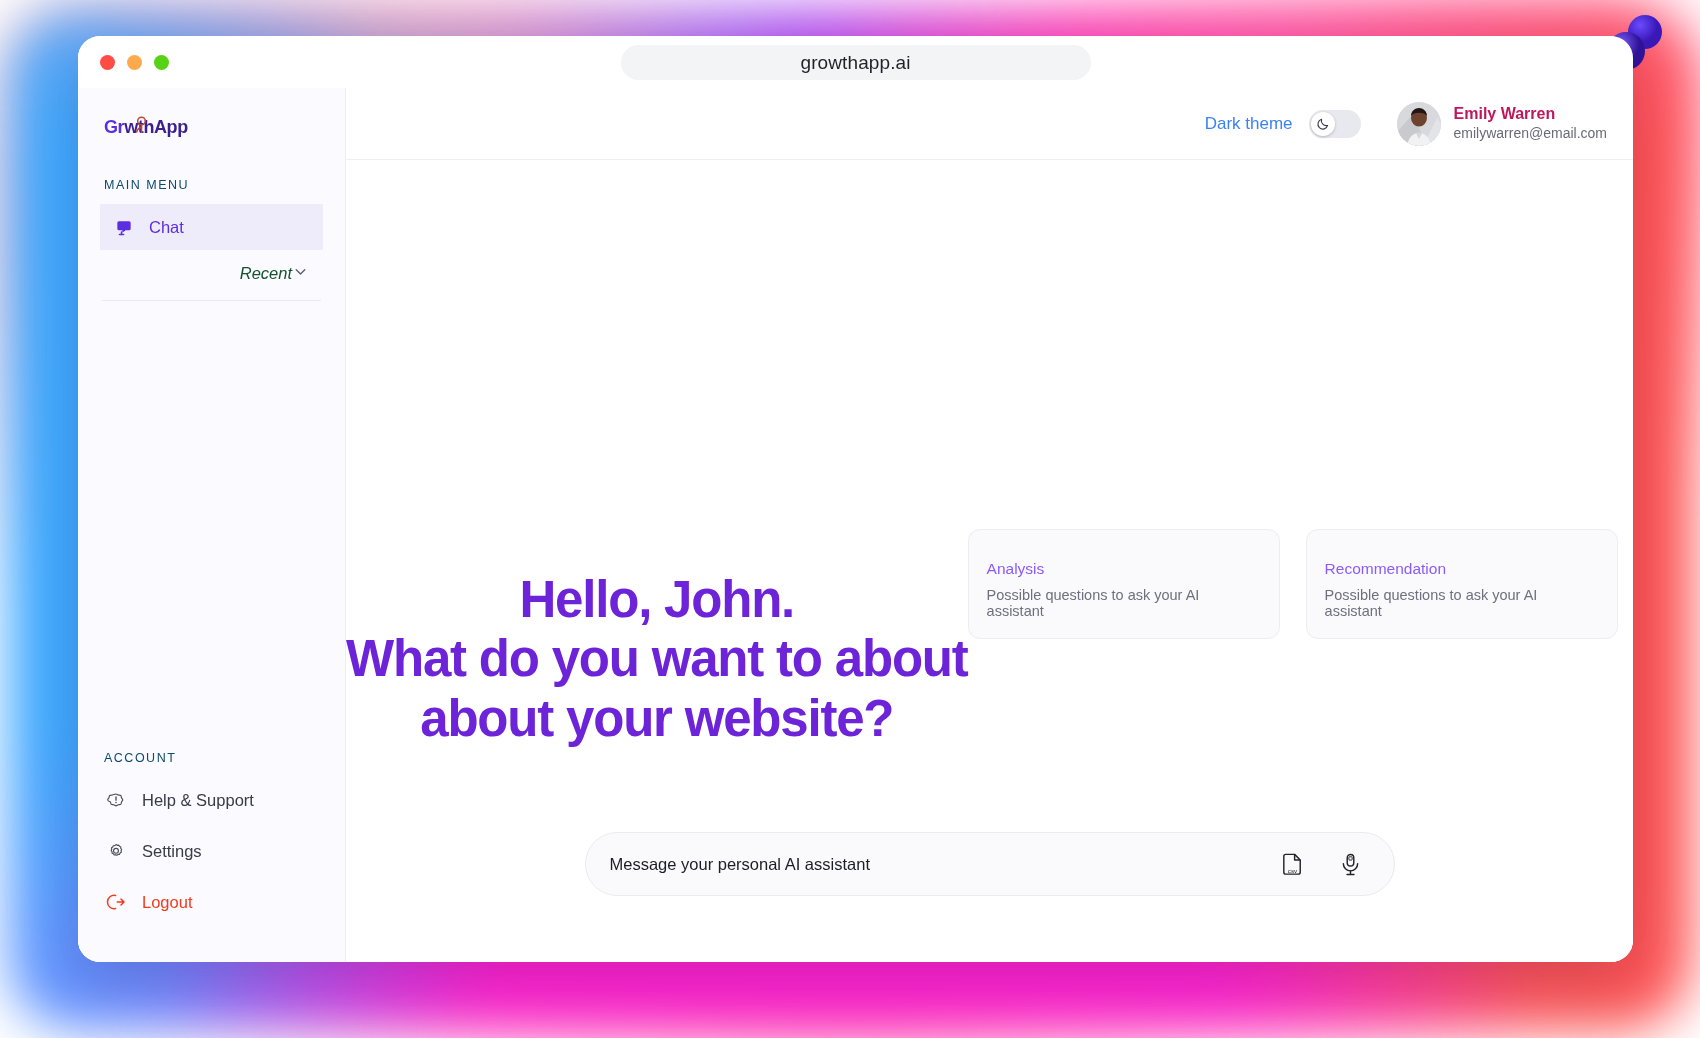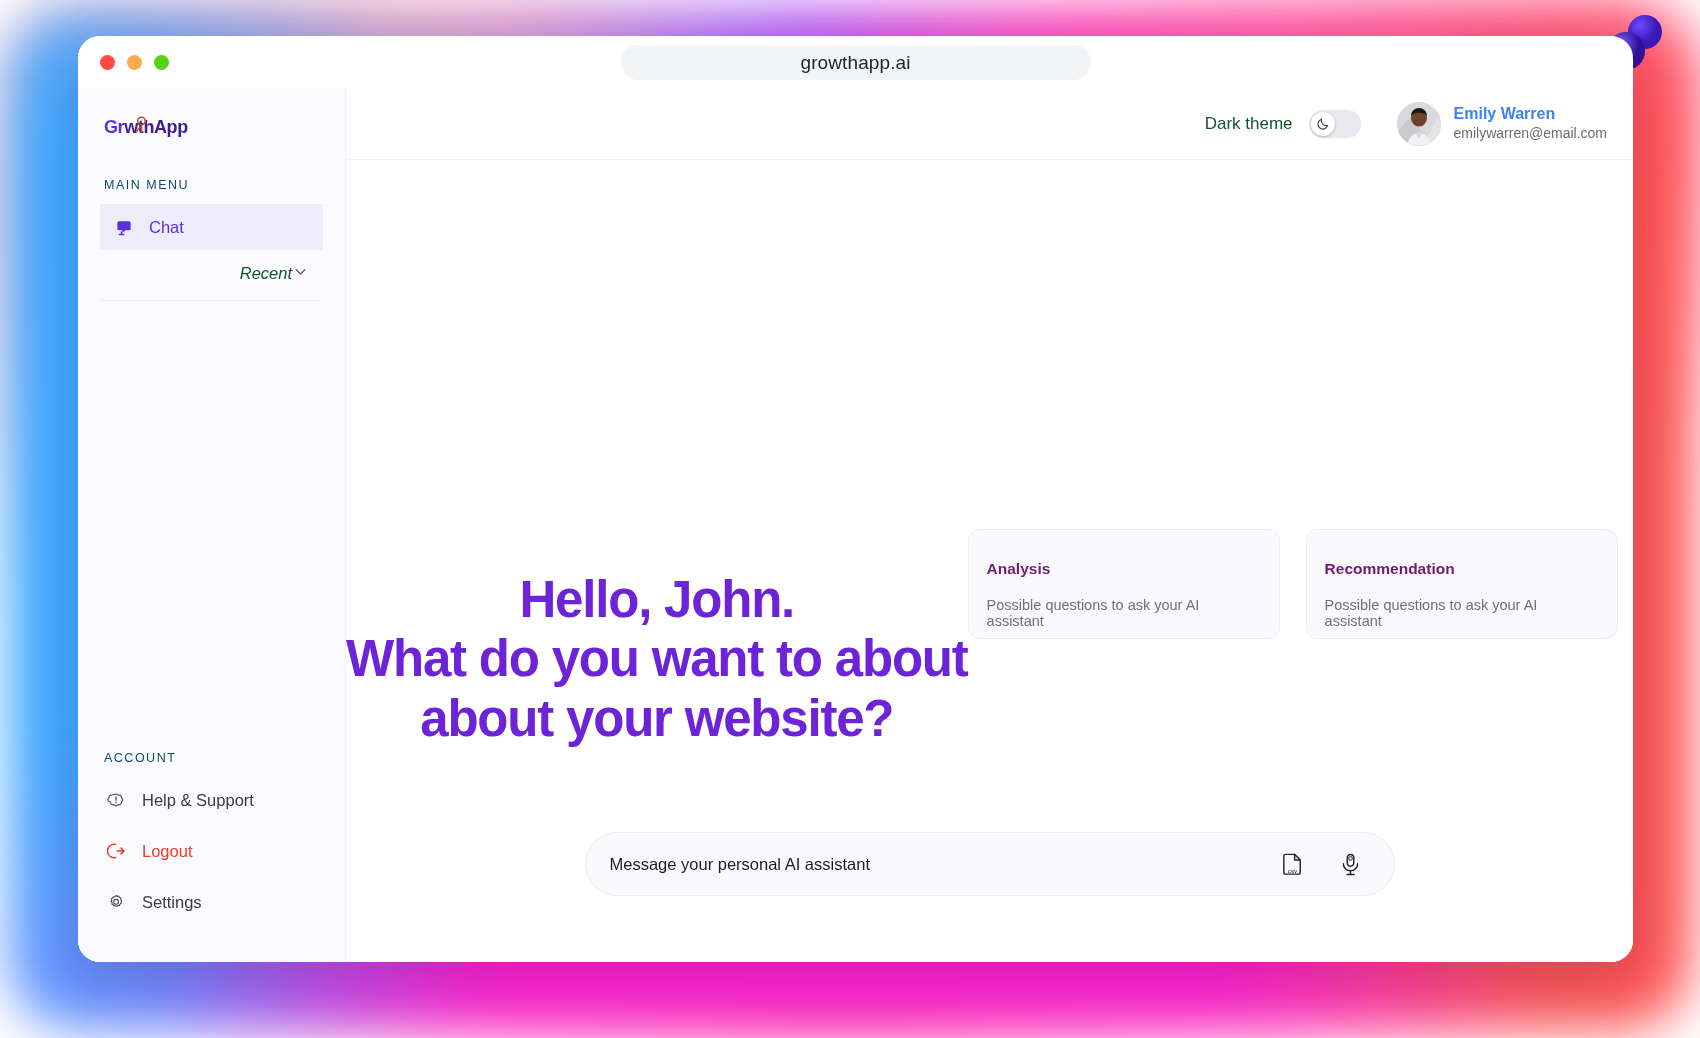--- a/index.html
+++ b/index.html
@@ -221,21 +221,21 @@
     border-bottom: 1px solid #eeeef4;
     display: flex;
     align-items: center;
     justify-content: flex-end;
     padding-right: 26px;
     gap: 0;
   }
 
   .theme-label {
     font-size: 17px;
-    color: #14532d;
+    color: #3b82f6;
     margin-right: 16px;
   }
   .toggle {
     width: 52px;
     height: 28px;
     border-radius: 14px;
     background: #e8e8ef;
     position: relative;
     cursor: pointer;
     margin-right: 36px;
@@ -255,21 +255,21 @@
   .profile { display: flex; align-items: center; gap: 13px; cursor: pointer; }
   .avatar {
     width: 44px; height: 44px;
     border-radius: 50%;
     overflow: hidden;
     flex: none;
     background: #d9dade;
     position: relative;
   }
   .profile-text { line-height: 1.28; }
-  .profile-name { font-size: 16px; color: #3b82f6; font-weight: 600; }
+  .profile-name { font-size: 16px; color: #be185d; font-weight: 600; }
   .profile-mail { font-size: 14px; color: #6a6a78; }
 
   .canvas {
     flex: 1 1 auto;
     position: relative;
     display: flex;
     flex-direction: row;
     align-items: center;
     min-height: 0;
   }
@@ -295,21 +295,21 @@
   }
   .card {
     width: 312px;
     height: 110px;
     border-radius: 12px;
     background: #fafafd;
     border: 1px solid #ececf3;
     padding: 30px 18px 0 18px;
     cursor: pointer;
   }
-  .card-title { font-size: 15.5px; font-weight: 700; color: #701a75; margin-bottom: 19px; }
+  .card-title { font-size: 15.5px; font-weight: 400; color: #8b5cf6; margin-bottom: 9px; }
   .card-sub { font-size: 14.5px; color: #6f6f7d; }
 
   .composer-wrap {
     position: absolute;
     left: 50%;
     transform: translateX(-50%);
     bottom: 66px;
     width: 810px;
   }
   .composer {
@@ -434,38 +434,38 @@
             <span class="ico">
               <svg viewBox="0 0 24 24" width="20" height="20">
                 <path d="M12 2.6c1 0 1.7 1 2.7 1.3 1 .3 2.2-.2 3 .5.8.7.5 1.9.9 2.8.4.9 1.5 1.5 1.5 2.5s-1.1 1.6-1.5 2.5c-.4.9-.1 2.1-.9 2.8-.8.7-2 .2-3 .5-1 .3-1.7 1.3-2.7 1.3s-1.7-1-2.7-1.3c-1-.3-2.2.2-3-.5-.8-.7-.5-1.9-.9-2.8C3.1 11.3 2 10.7 2 9.7s1.1-1.6 1.5-2.5c.4-.9.1-2.1.9-2.8.8-.7 2-.2 3-.5C8.4 3.6 11 2.6 12 2.6z" transform="translate(0,2.2) scale(1)" fill="none" stroke="#4a4a58" stroke-width="1.35" stroke-linejoin="round"></path>
                 <path d="M12 8.2v4" stroke="#4a4a58" stroke-width="1.6" stroke-linecap="round"></path>
                 <circle cx="12" cy="14.9" r=".95" fill="#4a4a58"></circle>
               </svg>
             </span>
             <span>Help &amp; Support</span>
           </div>
 
+          <div class="account-item">
+            <span class="ico">
+              <svg viewBox="0 0 24 24" width="20" height="20">
+                <path d="M12 2.8l1.5.9 1.7-.3.9 1.5 1.6.7v1.8l1.1 1.3-.7 1.6.3 1.7-1.5.9-.7 1.6-1.8.1-1.3 1.1-1.6-.7-1.7.3-.9-1.5-1.6-.7v-1.8l-1.1-1.3.7-1.6-.3-1.7 1.5-.9.7-1.6 1.8-.1z" fill="none" stroke="#4a4a58" stroke-width="1.35" stroke-linejoin="round" transform="translate(0,1.5)"></path>
+                <circle cx="12" cy="11.8" r="2.9" fill="none" stroke="#4a4a58" stroke-width="1.35"></circle>
+              </svg>
+            </span>
+            <span>Settings</span>
+          </div>
+
           <div class="account-item danger">
             <span class="ico">
               <svg viewBox="0 0 24 24" width="20" height="20">
                 <path d="M11.5 4.2A8 8 0 1 0 11.5 19.8" fill="none" stroke="#f03b20" stroke-width="1.8" stroke-linecap="round"></path>
                 <path d="M13.5 12h8M18 8.4l3.6 3.6L18 15.6" fill="none" stroke="#f03b20" stroke-width="1.8" stroke-linecap="round" stroke-linejoin="round"></path>
               </svg>
             </span>
             <span>Logout</span>
-          </div>
-
-          <div class="account-item">
-            <span class="ico">
-              <svg viewBox="0 0 24 24" width="20" height="20">
-                <path d="M12 2.8l1.5.9 1.7-.3.9 1.5 1.6.7v1.8l1.1 1.3-.7 1.6.3 1.7-1.5.9-.7 1.6-1.8.1-1.3 1.1-1.6-.7-1.7.3-.9-1.5-1.6-.7v-1.8l-1.1-1.3.7-1.6-.3-1.7 1.5-.9.7-1.6 1.8-.1z" fill="none" stroke="#4a4a58" stroke-width="1.35" stroke-linejoin="round" transform="translate(0,1.5)"></path>
-                <circle cx="12" cy="11.8" r="2.9" fill="none" stroke="#4a4a58" stroke-width="1.35"></circle>
-              </svg>
-            </span>
-            <span>Settings</span>
           </div>
         </div>
       </aside>
 
       <section class="main">
 
         <header class="topbar">
           <span class="theme-label">Dark theme</span>
 
           <div class="toggle">

